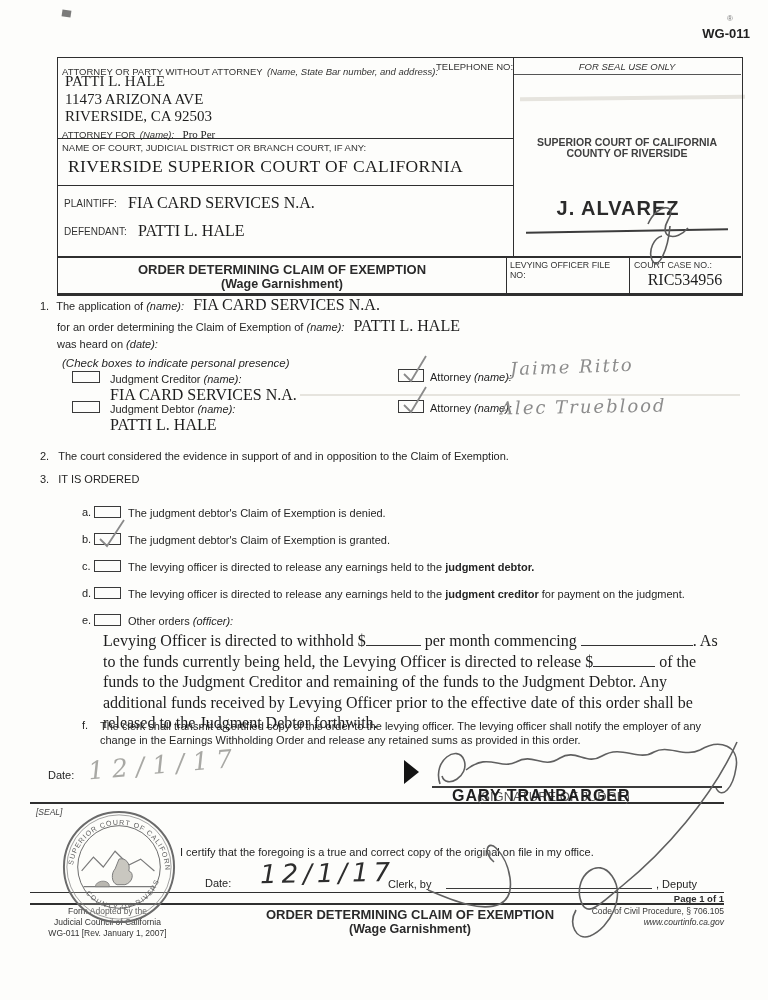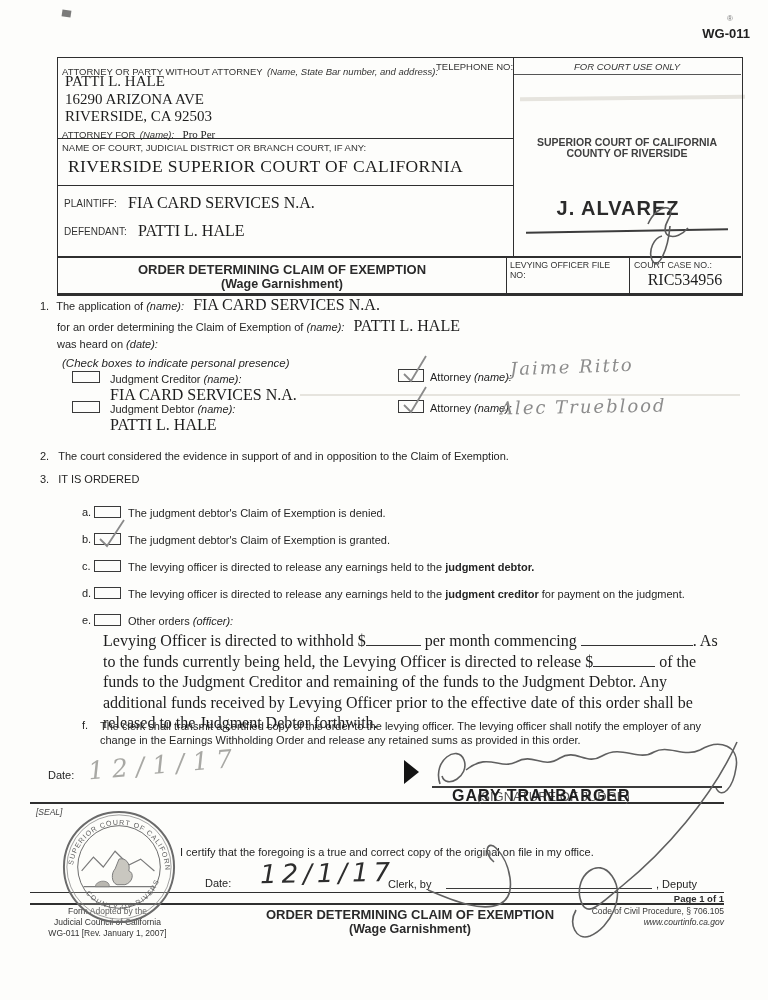--- a/index.html
+++ b/index.html
@@ -39,42 +39,42 @@
   <div class="abs" style="left:727px;top:14px;font-size:8px;color:#777;">®</div>
   <div class="abs bold" style="left:660px;top:26px;width:90px;text-align:right;font-size:13px;color:#222;">WG-011</div>
 
   <div class="form-box">
 
     <div class="abs" style="left:4px;top:3px;width:440px;">
       <span class="lab">ATTORNEY OR PARTY WITHOUT ATTORNEY</span>
       <span class="lab it">(Name, State Bar number, and address):</span>
     </div>
     <div class="abs typed" style="left:7px;top:15px;font-size:15px;">PATTI L. HALE</div>
-    <div class="abs typed" style="left:7px;top:33px;font-size:15px;">16290 ARIZONA AVE</div>
+    <div class="abs typed" style="left:7px;top:33px;font-size:15px;">11473 ARIZONA AVE</div>
     <div class="abs typed" style="left:7px;top:50px;font-size:15px;">RIVERSIDE, CA 92503</div>
     <div class="abs lab" style="left:378px;top:3px;">TELEPHONE NO:</div>
 
     <div class="abs" style="left:4px;top:66px;">
       <span class="lab">ATTORNEY FOR</span>
       <span class="lab it">(Name):</span>
       <span class="typed" style="font-size:11px;margin-left:4px;">Pro Per</span>
     </div>
     <div class="hl" style="left:0;top:80px;width:455px;"></div>
 
     <div class="abs lab" style="left:4px;top:84px;">NAME OF COURT, JUDICIAL DISTRICT OR BRANCH COURT, IF ANY:</div>
     <div class="abs typed" style="left:10px;top:98px;font-size:17.5px;letter-spacing:.4px;">RIVERSIDE SUPERIOR COURT OF CALIFORNIA</div>
     <div class="hl" style="left:0;top:127px;width:455px;"></div>
 
     <div class="abs lab" style="left:6px;top:140px;font-size:10px;">PLAINTIFF:</div>
     <div class="abs typed" style="left:70px;top:136px;font-size:16px;">FIA CARD SERVICES N.A.</div>
     <div class="abs lab" style="left:6px;top:168px;font-size:10px;">DEFENDANT:</div>
     <div class="abs typed" style="left:80px;top:164px;font-size:16px;">PATTI L. HALE</div>
 
     <div class="vl" style="left:455px;top:0;height:198px;"></div>
-    <div class="abs lab it" style="left:455px;top:3px;width:228px;text-align:center;">FOR COURT USE ONLY</div>
+    <div class="abs lab it" style="left:455px;top:3px;width:228px;text-align:center;">FOR SEAL USE ONLY</div>
     <div class="hl" style="left:456px;top:16px;width:227px;background:#555;"></div>
 
     <div class="abs stamp-grey" style="left:455px;top:78px;width:228px;text-align:center;font-size:10.5px;font-weight:600;">SUPERIOR COURT OF CALIFORNIA</div>
     <div class="abs stamp-grey" style="left:455px;top:89px;width:228px;text-align:center;font-size:10.5px;font-weight:600;">COUNTY OF RIVERSIDE</div>
     <div class="abs" style="left:455px;top:139px;width:210px;text-align:center;font-size:20px;font-weight:bold;letter-spacing:1px;color:#2b2b2b;">J. ALVAREZ</div>
     <div class="abs" style="left:468px;top:172px;width:202px;height:0;border-top:2.2px solid #3c3c3c;transform:rotate(-1deg);"></div>
 
     <div class="hl" style="left:0;top:198px;width:683px;height:1.6px;"></div>
     <div class="abs bold" style="left:0;top:204px;width:448px;text-align:center;font-size:13px;">ORDER DETERMINING CLAIM OF EXEMPTION</div>
     <div class="abs bold" style="left:0;top:219px;width:448px;text-align:center;font-size:12.5px;">(Wage Garnishment)</div>

